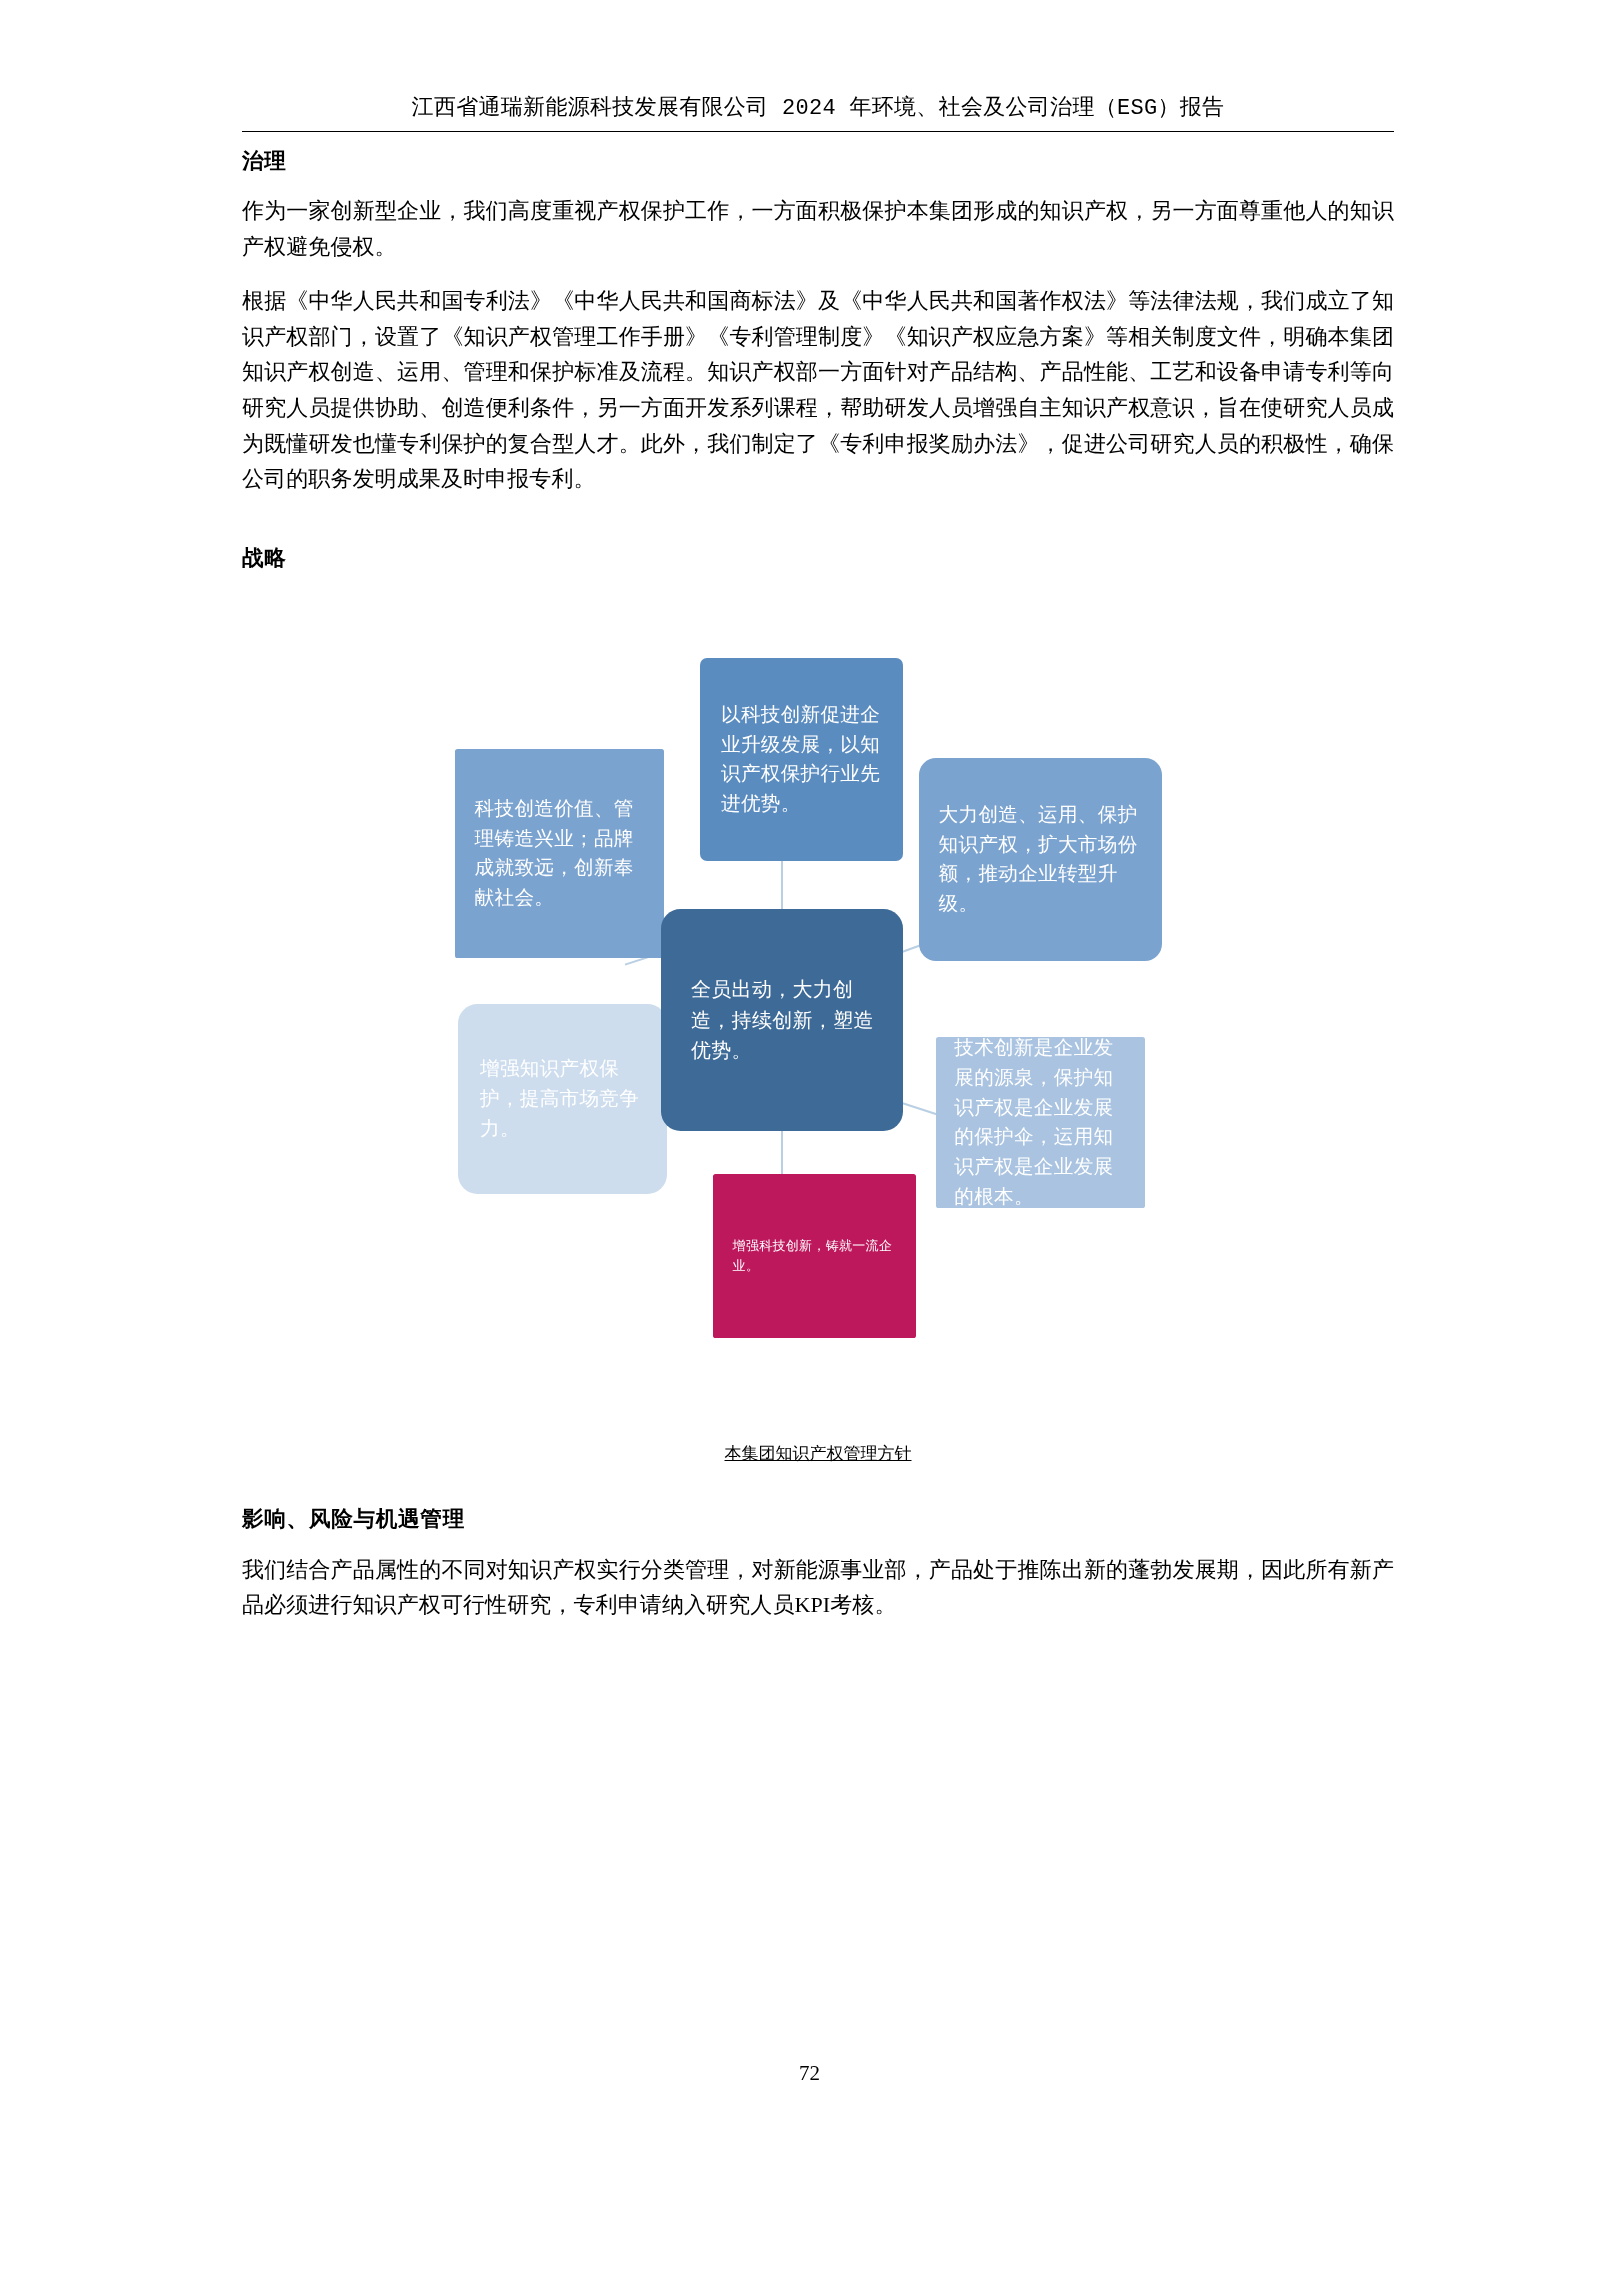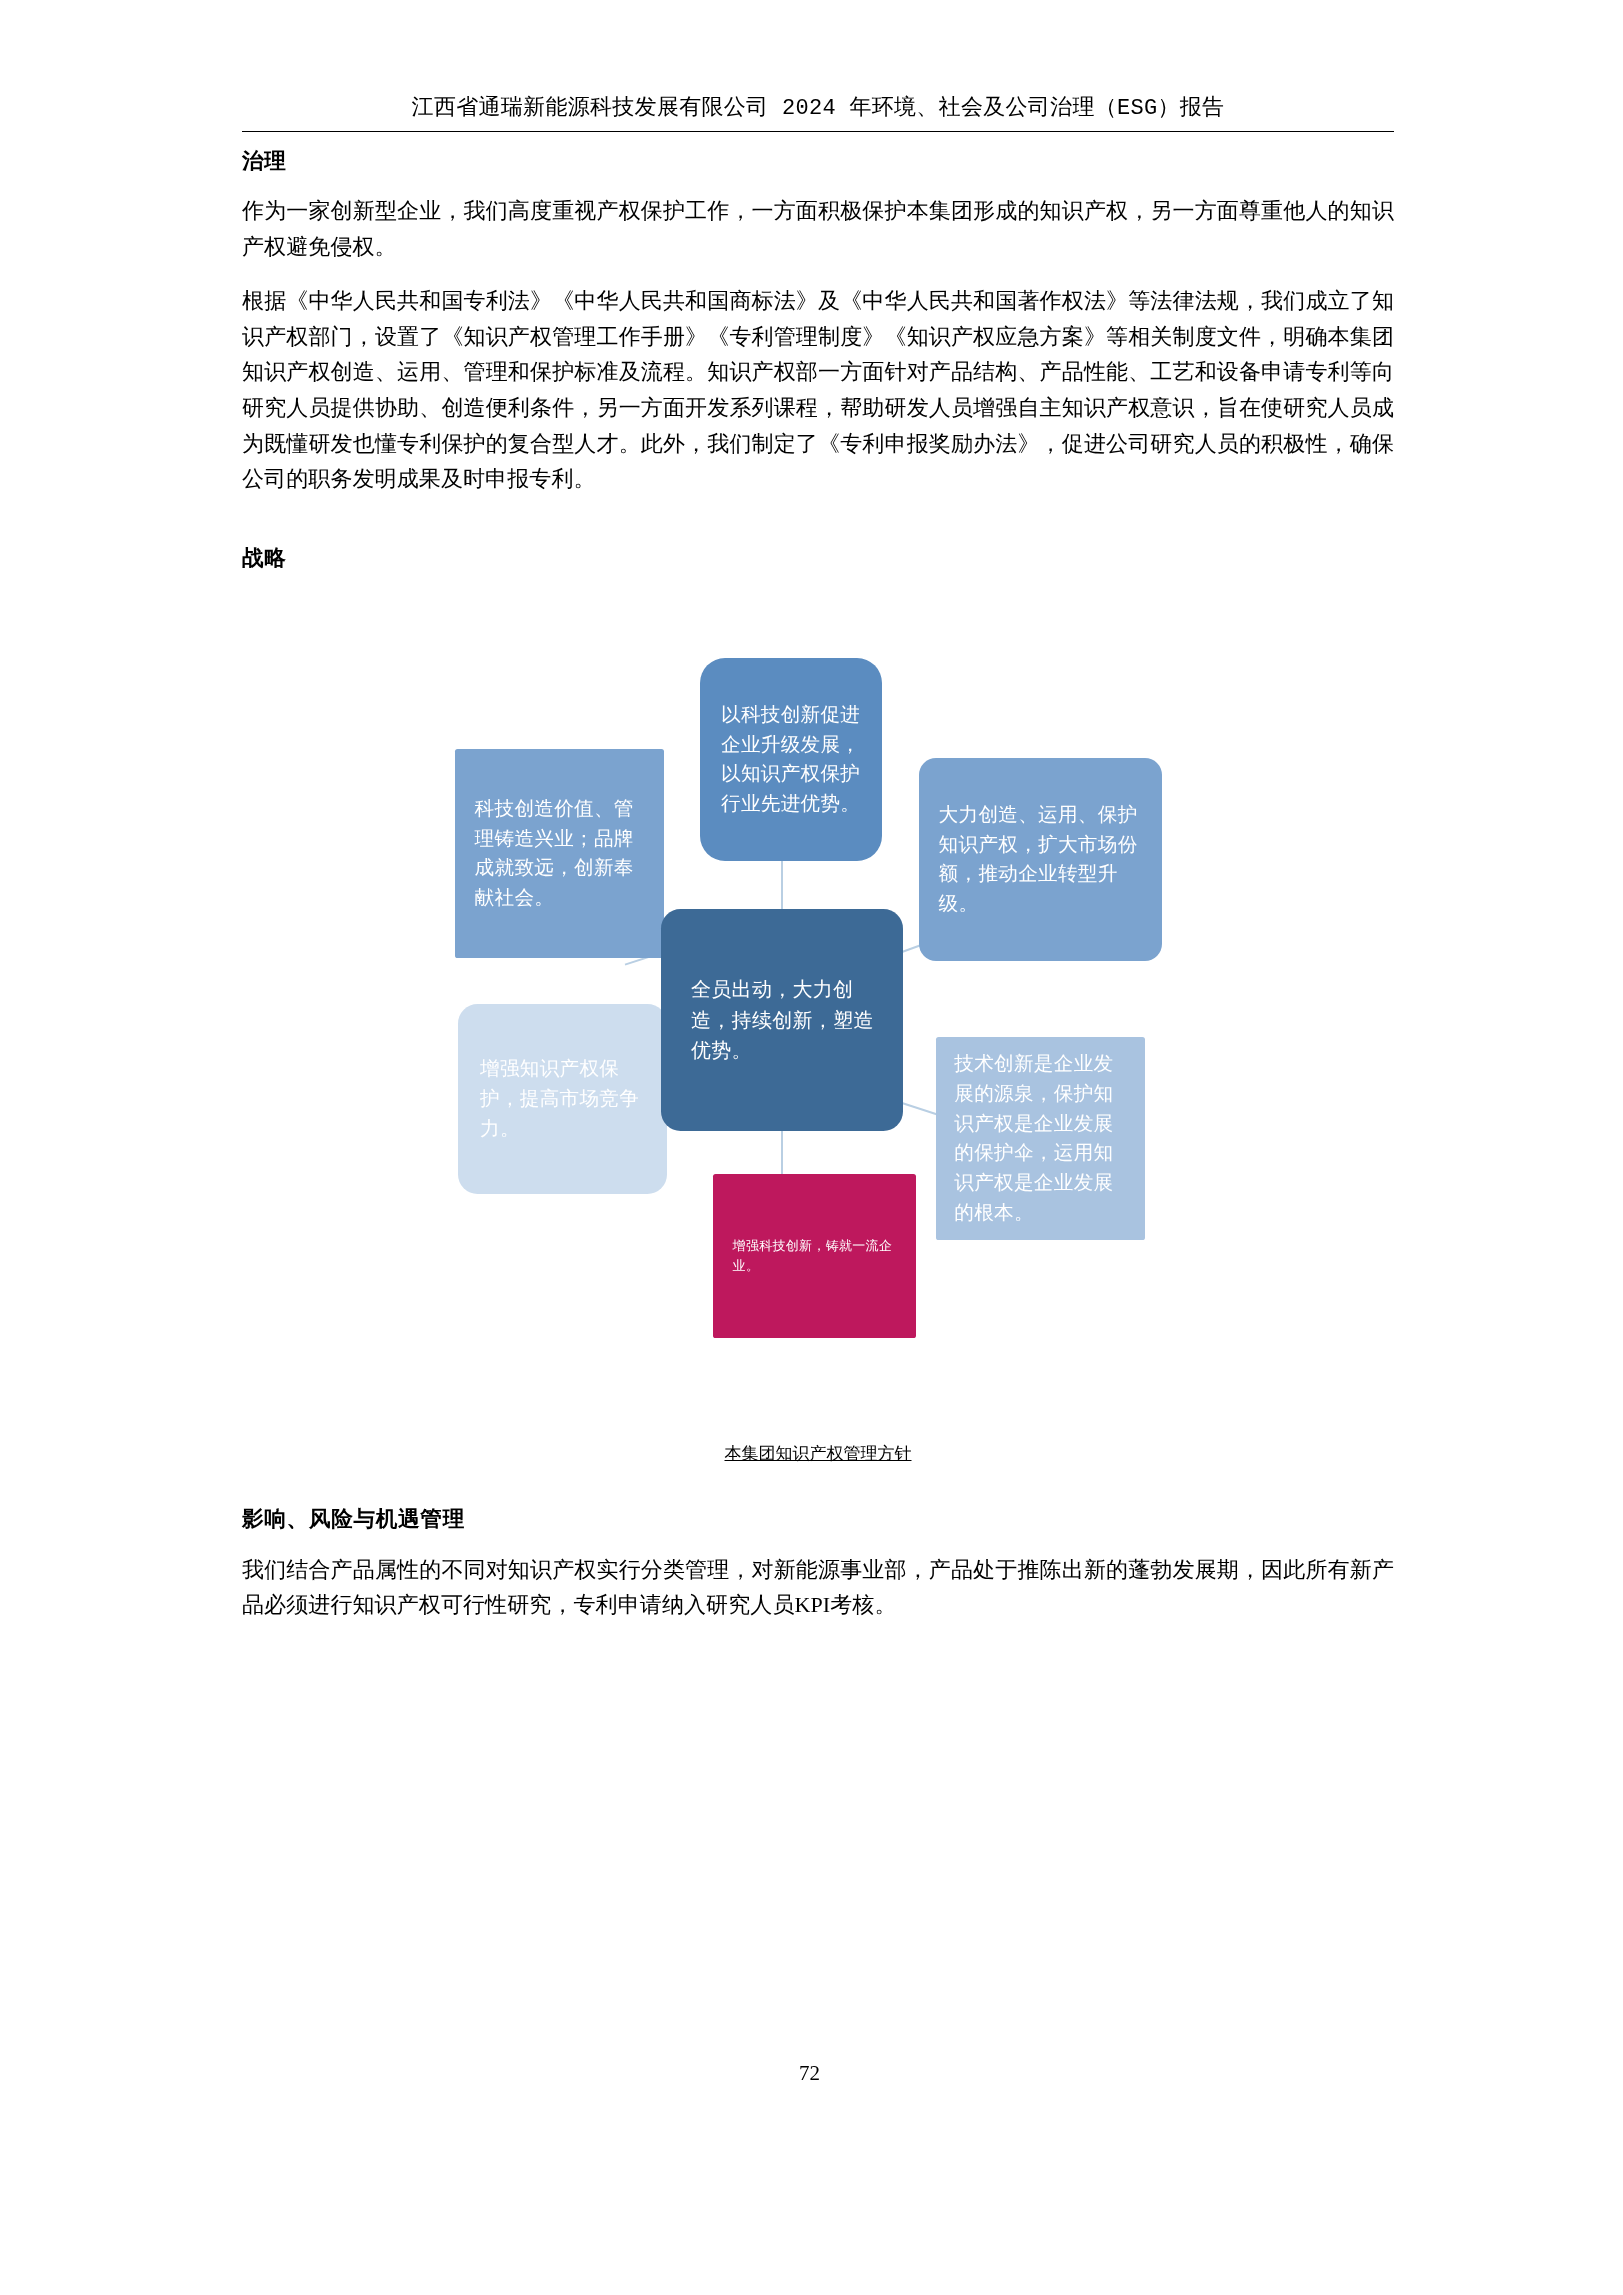--- a/index.html
+++ b/index.html
@@ -76,35 +76,35 @@
   }
   .node span { display: block; width: 100%; }
   .n-center {
     left: 419px; top: 324px; width: 242px; height: 222px;
     background: #3d6a96;
     border-radius: 19.6px;
     font-size: 20px;
     padding-left: 30px;
   }
   .n-top {
-    left: 458px; top: 73px; width: 182px; height: 203px;
+    left: 458px; top: 73px; width: 203px; height: 203px;
     background: #5b8cc0;
-    border-radius: 25px;
+    border-radius: 7px;
     font-size: 19.6px;
     padding-left: 21px;
   }
   .n-right-top {
     left: 677px; top: 173px; width: 243px; height: 203px;
     background: #7ba3cf;
     border-radius: 17px;
     font-size: 19.6px;
     padding-left: 19.6px;
   }
   .n-right-bottom {
-    left: 694px; top: 452px; width: 209px; height: 203px;
+    left: 694px; top: 452px; width: 209px; height: 171px;
     background: #a9c3e0;
     border-radius: 2.6px;
     font-size: 19.6px;
     padding-left: 18.3px;
   }
   .n-bottom {
     left: 471px; top: 589px; width: 203px; height: 164px;
     background: #be185d;
     border-radius: 2.6px;
     font-size: 13px;

